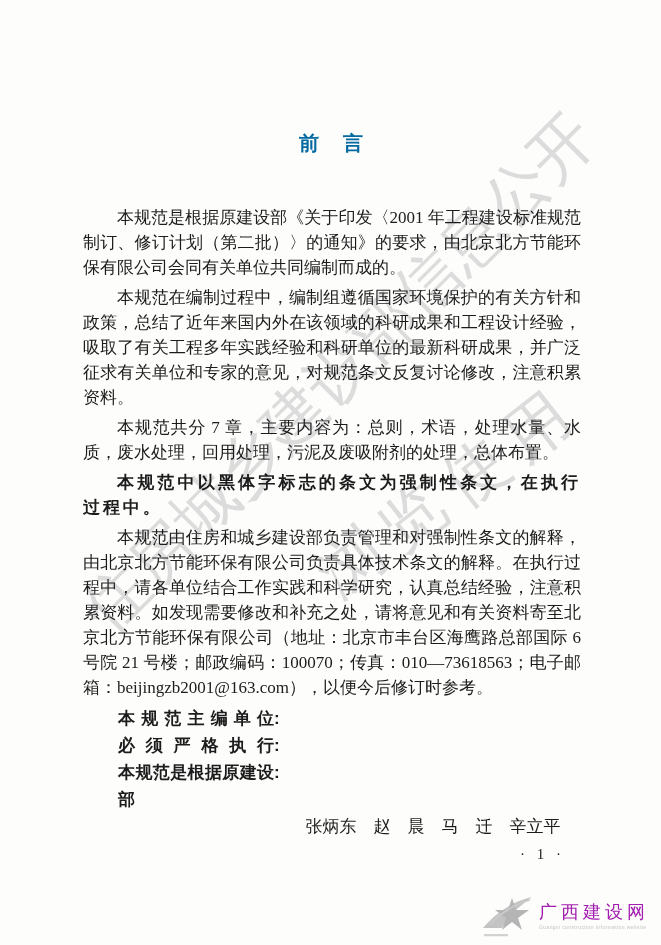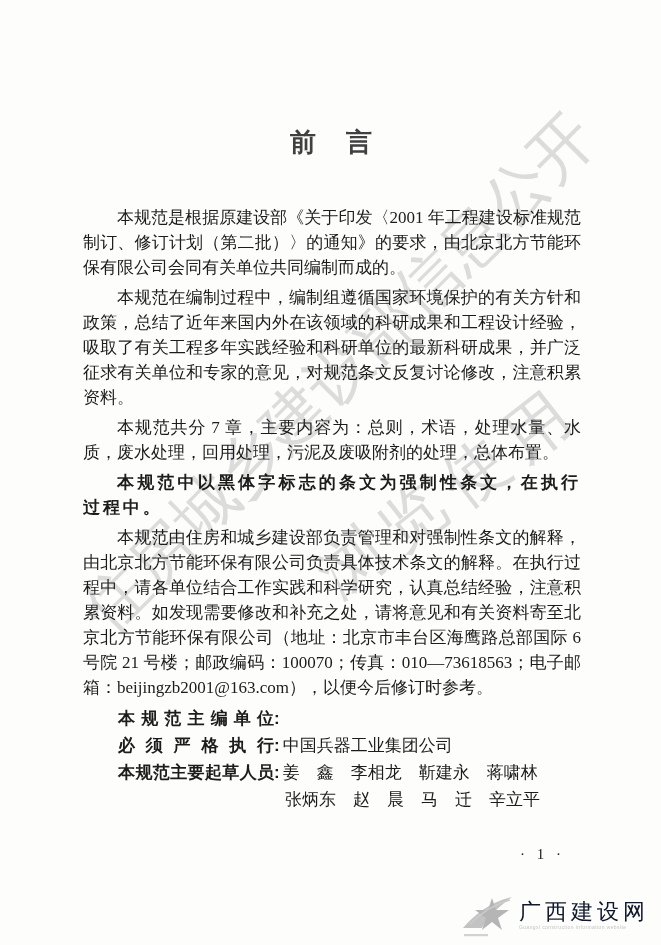--- a/index.html
+++ b/index.html
@@ -20,43 +20,43 @@
     font-family:"Liberation Serif", serif;
     opacity:0.55;
     white-space:nowrap;
     user-select:none;
   }
   
   .content { position:absolute; left:83px; top:0; width:498px; z-index:2; }
   .doc-title {
     margin:126px 0 9px 0;
     text-align:center;
-    font-size:26px;
+    font-size:20px;
     line-height:34px;
     font-weight:700;
     letter-spacing:2px;
-    color:#404040;
+    color:#0369a1;
   }
   .body-text { margin-top:45px; }
   .body-text p {
     margin:0 0 5px 0;
     font-size:17px;
     line-height:25px;
     text-align:justify;
     text-indent:2em;
   }
   .body-text p.strong {
     font-weight:700;
     font-family:"Liberation Sans", sans-serif;
     letter-spacing:0.17em;
   }
   
   .units { margin-top:2px; font-size:17px; }
   .unit-row { display:flex; align-items:flex-start; margin-left:35px; line-height:27px; }
-  .unit-row.cont { margin-left:202px; }
+  .unit-row.cont { margin-left:202px;justify-content:center; }
   .unit-label {
     display:inline-block;
     width:156px;
     font-weight:700;
     font-family:"Liberation Sans", sans-serif;
     text-align:justify;
     text-align-last:justify;
     flex:none;
   }
   .unit-colon { font-weight:700; font-family:"Liberation Sans", sans-serif; flex:none; }
@@ -73,23 +73,23 @@
   
   .site-logo {
     position:absolute;
     right:12px; bottom:6px;
     z-index:2;
     display:flex;
     align-items:center;
   }
   .logo-text-col { margin-left:4px; }
   .site-name {
-    font-size:22px;
+    font-size:18px;
     letter-spacing:4px;
-    color:#0f172a;
+    color:#a21caf;
     font-family:Liberation Sans, sans-serif;
     line-height:20px;
   }
   .site-tagline {
     margin-top:2px;
     font-size:5px;
     letter-spacing:0.4px;
     color:#c4c4c4;
     font-family:"Liberation Sans", sans-serif;
     filter:blur(0.3px);
@@ -132,26 +132,24 @@
     </div>
 
     <div class="units">
       <div class="unit-row">
         <span class="unit-label">本规范主编单位</span>
           <span class="unit-colon">:</span>
       </div>
       <div class="unit-row">
         <span class="unit-label">必须严格执行</span>
           <span class="unit-colon">:</span>
-        <span class="unit-value">中国兵器工业集团公司</span>
       </div>
       <div class="unit-row">
-        <span class="unit-label">本规范主要起草人员</span>
+        <span class="unit-label">本规范是根据原建设部</span>
           <span class="unit-colon">:</span>
-        <span class="unit-value">姜　鑫　李相龙　靳建永　蒋啸林</span>
       </div>
       <div class="unit-row cont">
         <span class="unit-value" style="margin-left:0">张炳东　赵　晨　马　迁　辛立平</span>
       </div>
     </div>
 
   </div>
 
   <div class="page-number">· 1 ·</div>
 

